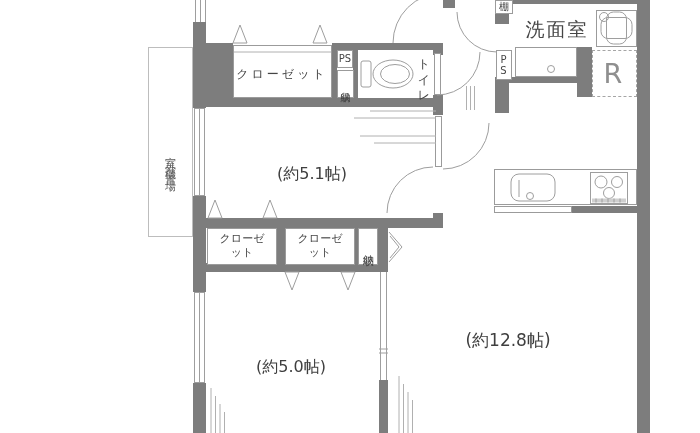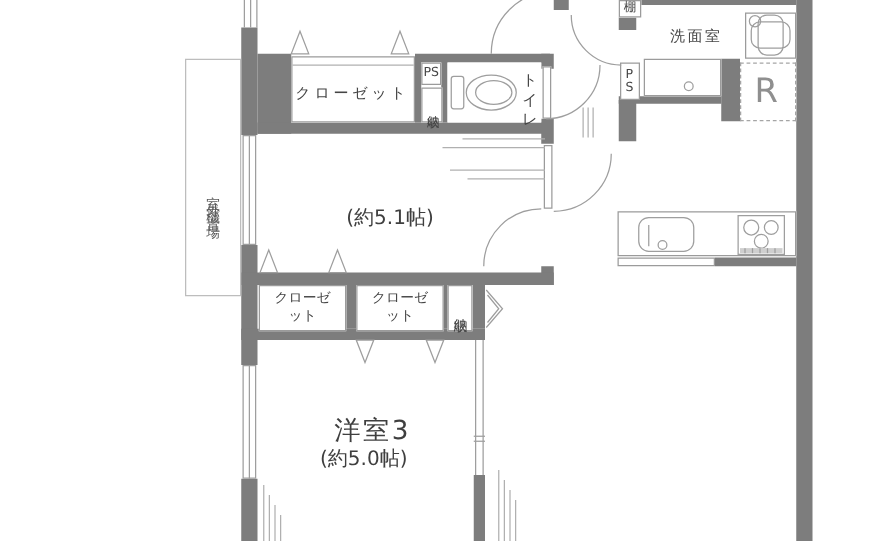--- a/index.html
+++ b/index.html
@@ -176,24 +176,24 @@
       <line x1="408" y1="392" x2="408" y2="433"></line>
         <line x1="412.5" y1="400" x2="412.5" y2="433"></line>
     </g>
   </svg>
 
   <span class="lbl" style="left:282px;top:74px;font-size:12px;letter-spacing:3px">クローゼット</span>
   <span class="lbl tiny" style="left:345px;top:59px">PS</span>
   <span class="lbl v tiny" style="left:345px;top:84px">収納</span>
   <span class="lbl v" style="left:424px;top:74px;font-size:12px;letter-spacing:2px">トイレ</span>
   <span class="lbl tiny" style="left:504px;top:7px">棚</span>
-  <span class="lbl" style="left:557px;top:29px;font-size:12px;letter-spacing:2px">洗面室</span>
+  <span class="lbl" style="left:557px;top:29px;font-size:19px;letter-spacing:2px">洗面室</span>
   <span class="lbl v tiny" style="left:503px;top:65px">PS</span>
   <span class="lbl r-mark" style="left:613px;top:73px">R</span>
   <span class="lbl v small gray" style="left:170px;top:163px;letter-spacing:6px">室外機置場</span>
   <span class="lbl room-size" style="left:312px;top:174px">(約5.1帖)</span>
   <span class="lbl wrap small" style="left:242px;top:246px">クローゼット</span>
   <span class="lbl wrap small" style="left:320px;top:246px">クローゼット</span>
   <span class="lbl v small" style="left:368px;top:246px">収納</span>
-  <span class="lbl room-name" style="left:298px;top:345px">洋室3</span>
   <span class="lbl room-size" style="left:291px;top:367px">(約5.0帖)</span>
+  <span class="lbl ldk-size" style="left:508px;top:340px">(約12.8帖)</span>
 
 </div>
 
 </body></html>

